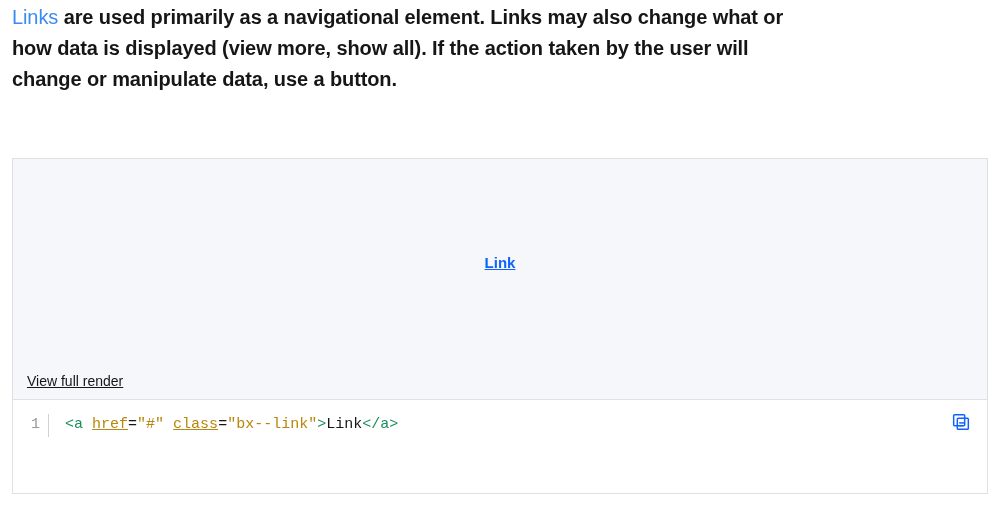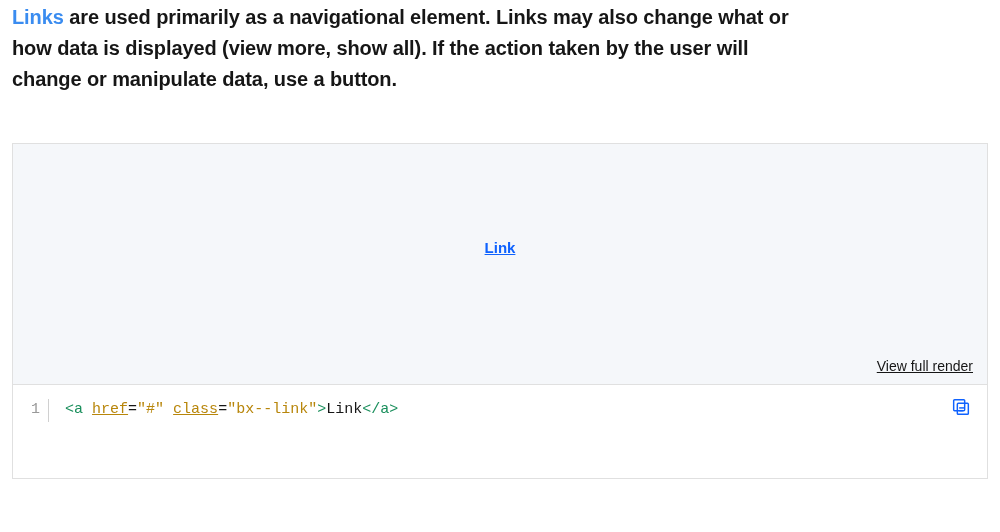--- a/index.html
+++ b/index.html
@@ -15,25 +15,25 @@
       font-size: 20px;
       line-height: 1.55;
       font-weight: 600;
       color: #161616;
       padding: 2px 0 8px 0;
       max-width: 780px;
       letter-spacing: -0.1px;
     }
     .intro .link-word {
       color: #3a8cf0;
-      font-weight: 700;
+      font-weight: 400;
       cursor: pointer;
     }
     .example-card {
-      margin-top: 40px;
+      margin-top: 55px;
       border: 1px solid #e0e0e0;
       background: #ffffff;
     }
     .preview-area {
       background: #f5f7fa;
       border-bottom: 1px solid #e0e0e0;
     }
     .preview-stage {
       height: 206px;
       display: flex;
@@ -42,21 +42,20 @@
     }
     .preview-link {
       color: #0f62fe;
       font-size: 15px;
       text-decoration: underline;
       font-weight: 600;
       cursor: pointer;
     }
     .preview-footer {
       display: flex;
-      justify-content: flex-end;
       padding: 8px 14px 10px 14px;
       background: #f5f7fa;
     }
     .view-full {
       color: #161616;
       font-size: 14px;
       text-decoration: underline;
       cursor: pointer;
     }
     .code-area {

